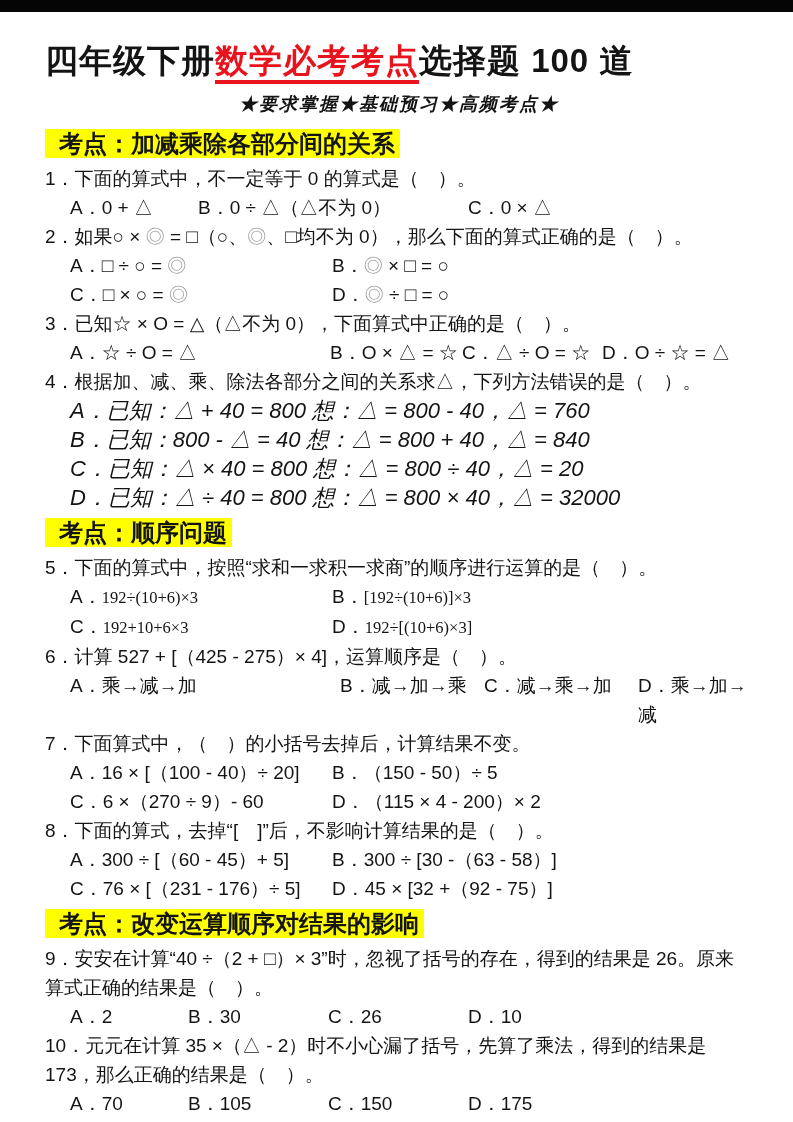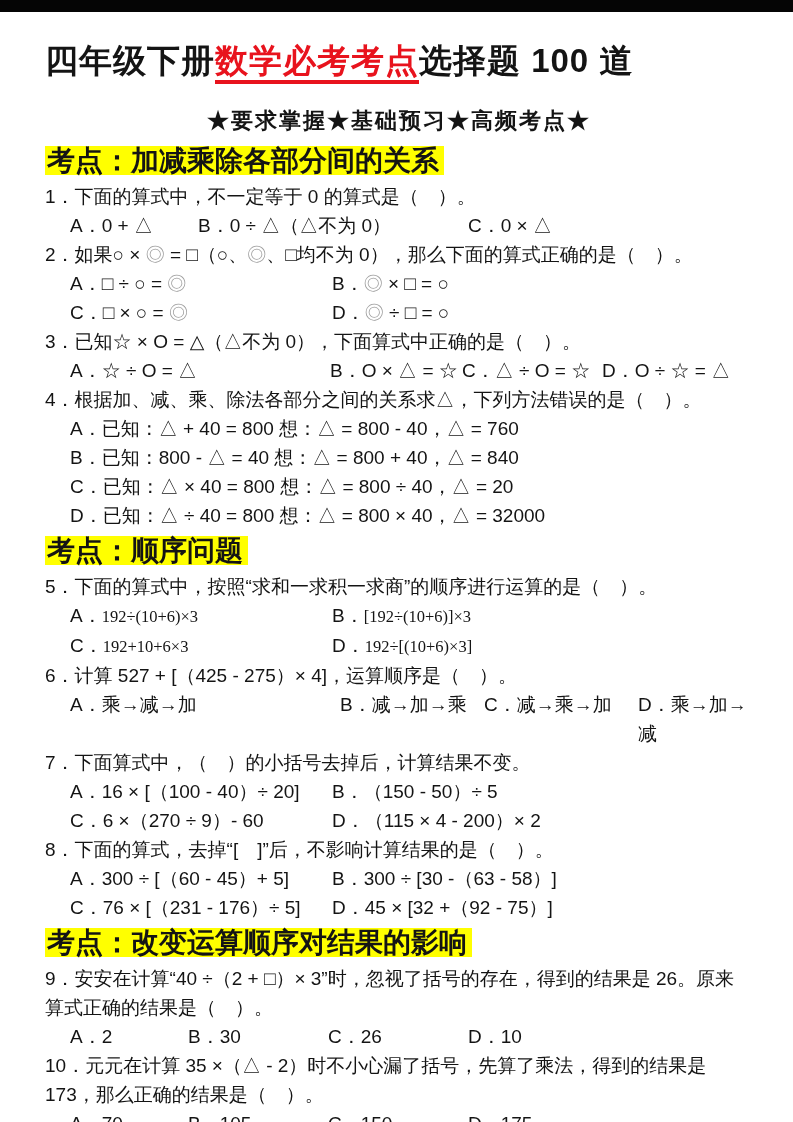--- a/index.html
+++ b/index.html
@@ -11,31 +11,31 @@
   .topbar { width:100%; height:12px; background:#050505; }
   .content { padding:28px 40px 0 45px; }
   .title {
     text-align:left; font-size:33px; font-weight:bold; letter-spacing:1px;
     line-height:42px; white-space:nowrap;
   }
   .hl-red {
     color:#e8131d; border-bottom:4px solid #e8131d; padding-bottom:1px;
   }
   .subtitle {
-    text-align:center; font-size:22px; font-weight:bold; letter-spacing:2px;
-    line-height:38px; margin-top:20px;
+    text-align:center; font-size:18px; font-weight:bold; letter-spacing:2px;
+    line-height:38px; margin-top:3px;font-style:italic;
   }
   .section { margin:6px 0 2px 0; line-height:30px; }
   .sec-label {
     display:inline-block; background:#ffff00; font-weight:bold;
-    font-size:28px; padding:1px 5px 1px 2px; line-height:27px;
+    font-size:24px; padding:1px 5px 1px 14px; line-height:27px;
   }
   .stem { font-size:19px; line-height:29px; }
   .row { font-size:19px; line-height:29px; }
-  .opt-line { font-size:19px; line-height:29px; padding-left:25px; }
+  .opt-line { font-size:22px; line-height:29px; padding-left:25px;font-style:italic; }
   .row-q1  { display:grid; grid-template-columns:128px 270px 128px auto; padding-left:25px; }
   .row-q3  { display:grid; grid-template-columns:260px 132px 140px auto; padding-left:25px; }
   .row-q6  { display:grid; grid-template-columns:258px 132px 142px auto; padding-left:25px;gap:12px; }
   .row-2col{ display:grid; grid-template-columns:262px auto; padding-left:25px; }
   .row-q9  { display:grid; grid-template-columns:118px 140px 140px auto; padding-left:25px; }
   .gray { color:#9e9e9e; }
   .math { font-family:"Liberation Serif", serif; font-size:16.5px; }
 </style>
 </head>
 <body>

